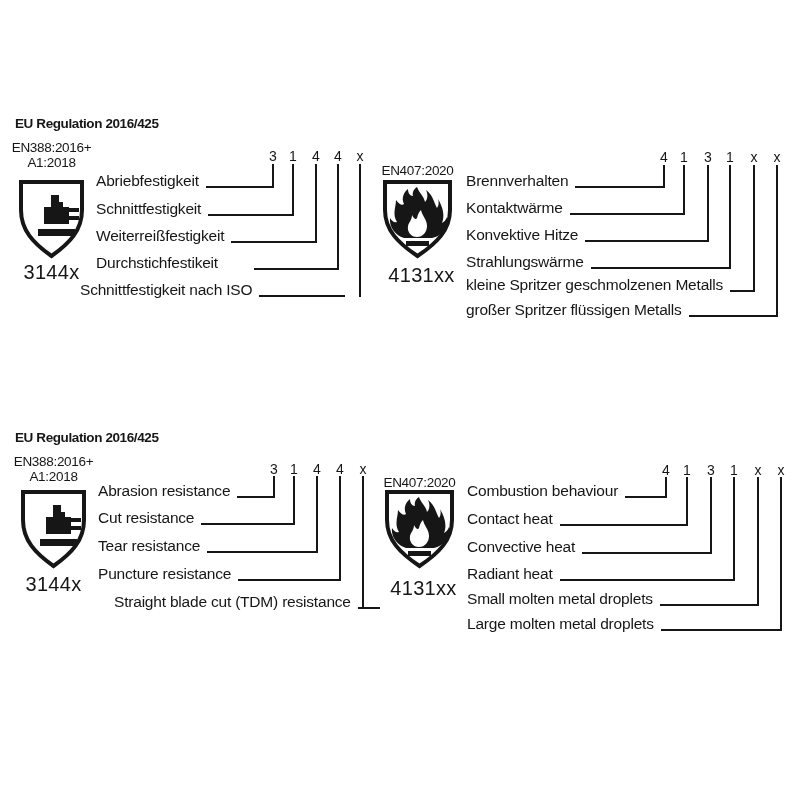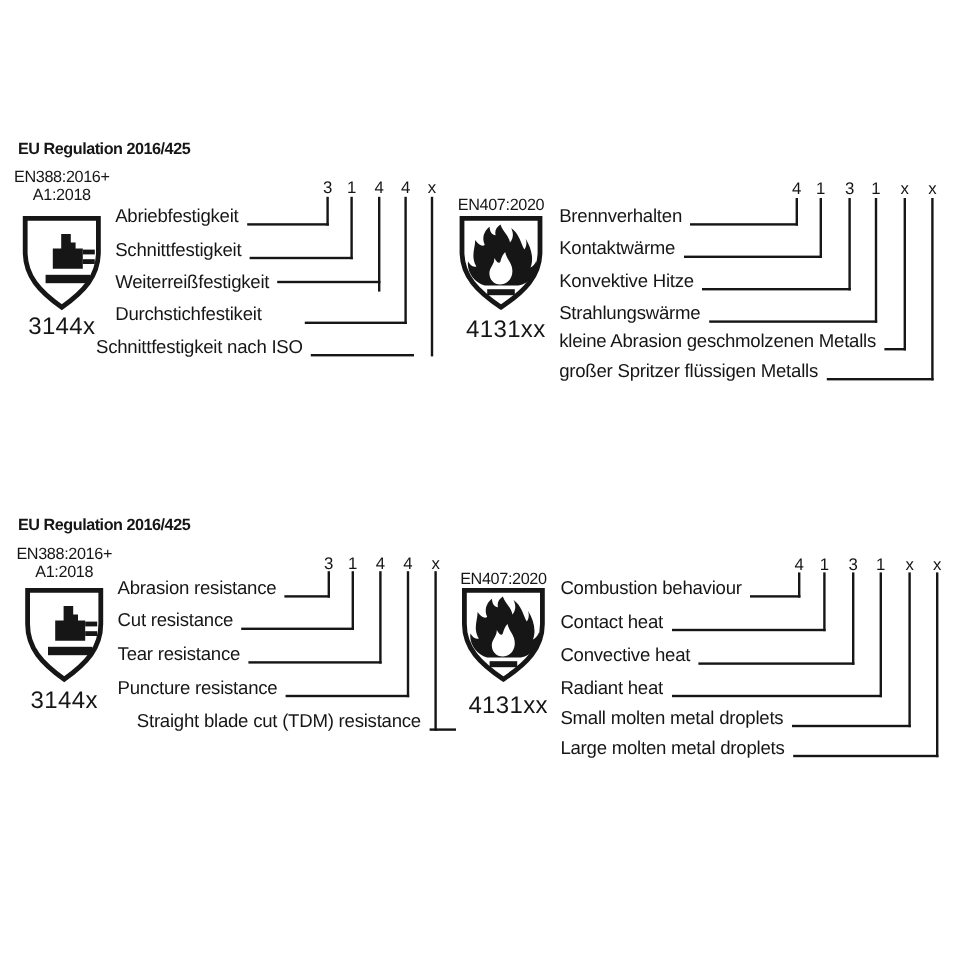--- a/index.html
+++ b/index.html
@@ -42,21 +42,21 @@
   <span class="digit" style="left:351px;top:148px;">x</span>
 
   <div class="row" style="left:96px;top:171px;width:178px;">
     <span class="lbl">Abriebfestigkeit</span>
       <span class="ln"></span>
   </div>
   <div class="row" style="left:96px;top:199px;width:198px;">
     <span class="lbl">Schnittfestigkeit</span>
       <span class="ln"></span>
   </div>
-  <div class="row" style="left:96px;top:226px;width:221px;align-items:center;">
+  <div class="row" style="left:96px;top:226px;width:221px;">
     <span class="lbl">Weiterreißfestigkeit</span>
       <span class="ln"></span>
   </div>
   <div class="row" style="left:96px;top:253px;width:243px;gap:29px;">
     <span class="lbl">Durchstichfestikeit</span>
       <span class="ln"></span>
   </div>
   <div class="row" style="left:80px;top:280px;width:265px;text-align:center;">
     <span class="lbl">Schnittfestigkeit nach ISO</span>
       <span class="ln"></span>
@@ -93,21 +93,21 @@
   </div>
   <div class="row" style="left:466px;top:225px;width:243px;">
     <span class="lbl">Konvektive Hitze</span>
       <span class="ln"></span>
   </div>
   <div class="row" style="left:466px;top:252px;width:265px;">
     <span class="lbl">Strahlungswärme</span>
       <span class="ln"></span>
   </div>
   <div class="row" style="left:466px;top:275px;width:289px;">
-    <span class="lbl">kleine Abrasion geschmolzenen Metalls</span>
+    <span class="lbl">kleine Spritzer geschmolzenen Metalls</span>
       <span class="ln"></span>
   </div>
   <div class="row" style="left:466px;top:300px;width:312px;">
     <span class="lbl">großer Spritzer flüssigen Metalls</span>
       <span class="ln"></span>
   </div>
   <div class="vln" style="left:663px;top:165px;height:23px;"></div>
   <div class="vln" style="left:683px;top:165px;height:50px;"></div>
   <div class="vln" style="left:707px;top:165px;height:77px;"></div>
   <div class="vln" style="left:729px;top:165px;height:104px;"></div>

